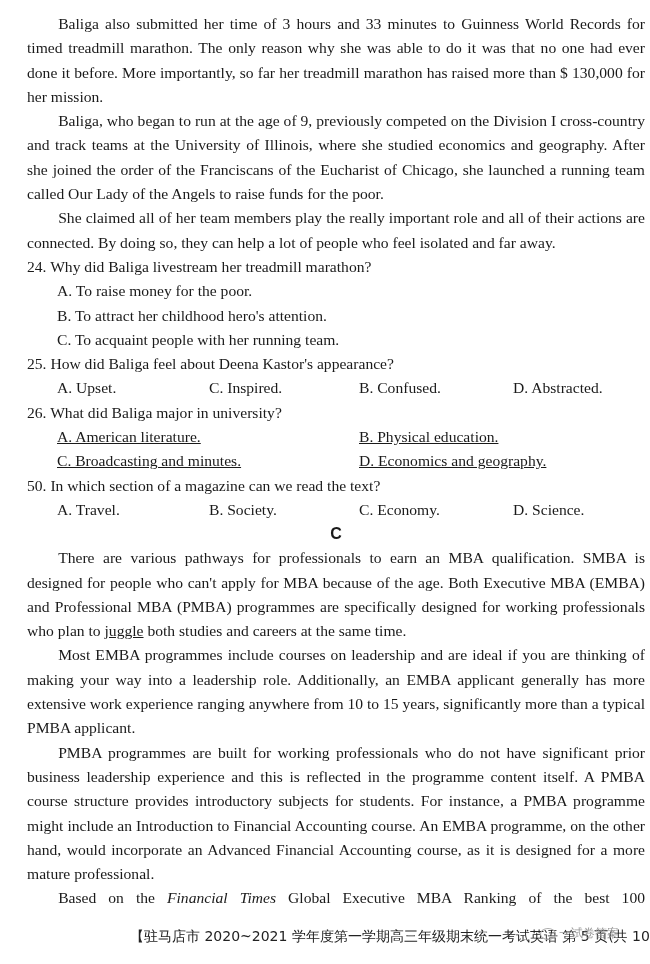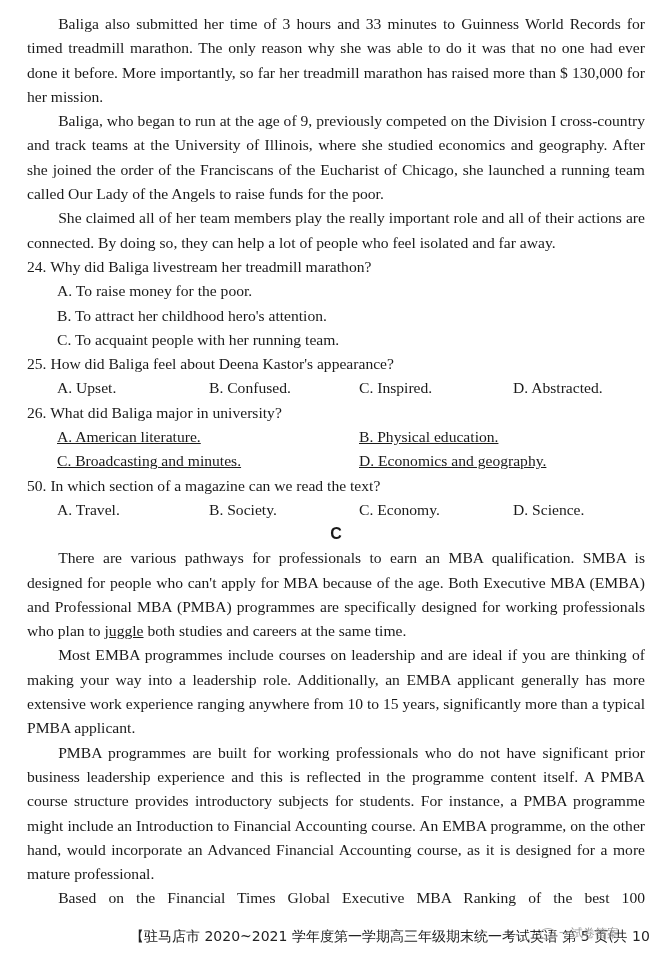--- a/index.html
+++ b/index.html
@@ -53,20 +53,21 @@
       font-weight: bold;
       font-family: "Liberation Sans", "DejaVu Sans", sans-serif;
       font-size: 16px;
       margin: 0;
       line-height: 24px;
     }
     .underline {
       text-decoration: underline;
     }
     .italic {
+      font-style: italic;
       margin-top: 44px;
     }
     .footer {
       position: absolute;
       left: 0;
       top: 928px;
       width: 650px;
       font-size: 11px;
       line-height: 16px;
     }
@@ -119,22 +120,22 @@
     </div>
   </div>
 
   <div>
     <p class="question">
       <span>25.</span>
       <span>How did Baliga feel about Deena Kastor's appearance?</span>
     </p>
     <div class="opt-grid-4">
       <span>A. Upset.</span>
+      <span>C. Inspired.</span>
       <span>B. Confused.</span>
-      <span>C. Inspired.</span>
       <span>D. Abstracted.</span>
     </div>
   </div>
 
   <div>
     <p class="question">
       <span>26.</span>
       <span>What did Baliga major in university?</span>
     </p>
     <div class="opt-grid-2">

